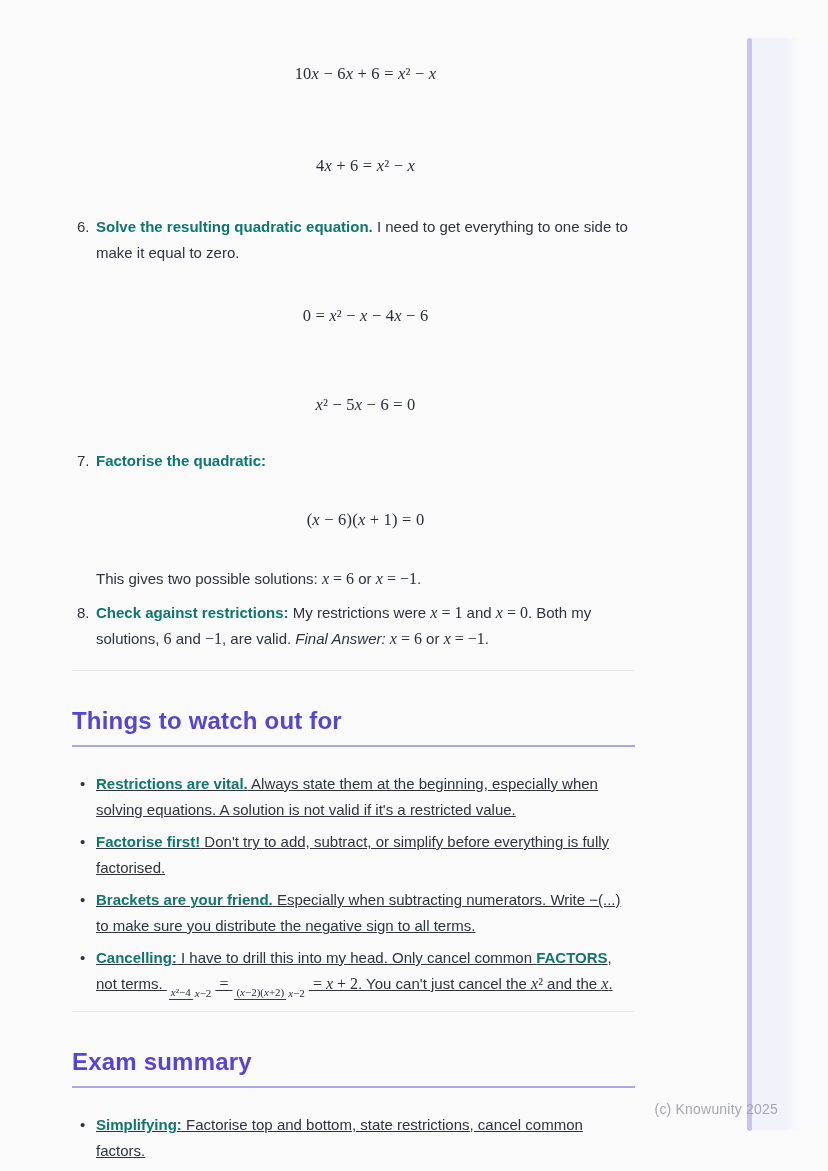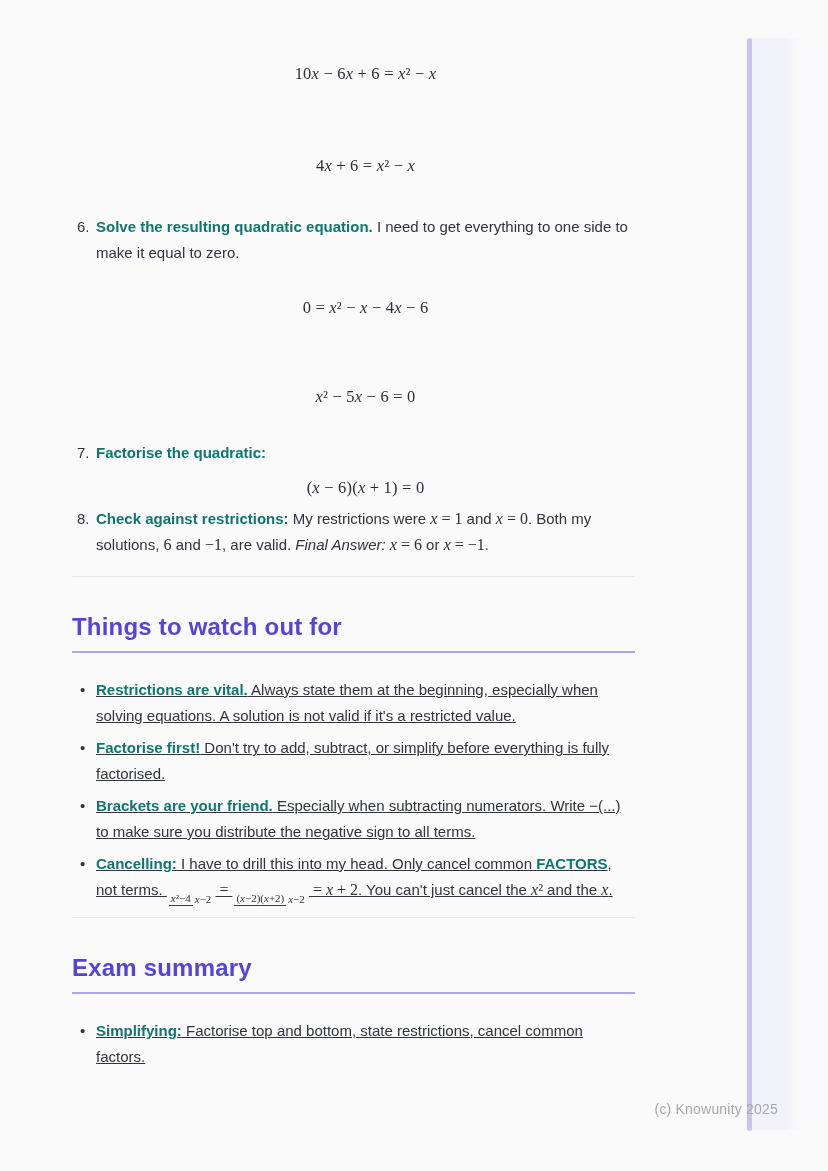--- a/index.html
+++ b/index.html
@@ -13,23 +13,23 @@
 
   
   .equation{
     text-align:center;padding-left:24px;
     font-family:"Liberation Serif", serif;
     font-size:16.5px;line-height:20px;color:#2B2E38;
     letter-spacing:0.2px;
   }
   .eq1{margin-top:52px;}
   .eq2{margin-top:72px;}
-  .eq3{margin-top:32px;}
+  .eq3{margin-top:40px;}
   .eq4{margin-top:69px;}
-  .eq5{margin-top:12px;}
+  .eq5{margin-top:36px;}
 
   
   .list-item{display:flex;font-size:15px;line-height:26px;}
   .num{flex:0 0 24px;box-sizing:border-box;padding-left:5px;}
   .li-content{flex:1;}
   .item6{margin-top:38px;}
   .item7{margin-top:33px;}
   .item8{margin-top:8px;}
   .para{margin-top:36px;padding-left:24px;font-size:15px;line-height:26px;}
 
@@ -95,20 +95,21 @@
   <div class="equation eq3"><span class="mathfmt">0 = <i>x</i>² − <i>x</i> − 4<i>x</i> − 6</span></div>
   <div class="equation eq4"><span class="mathfmt"><i>x</i>² − 5<i>x</i> − 6 = 0</span></div>
 
   <div class="list-item item7">
     <span class="num">7.</span>
     <div class="li-content"><b>Factorise the quadratic:</b></div>
   </div>
 
   <div class="equation eq5"><span class="mathfmt">(<i>x</i> − 6)(<i>x</i> + 1) = 0</span></div>
 
+  <div class="para"><span>This gives two possible solutions: </span><span class="m mathfmt"><i>x</i> = 6</span><span> or </span><span class="m mathfmt"><i>x</i> = −1</span><span>.</span></div>
 
   <div class="list-item item8">
     <span class="num">8.</span>
     <div class="li-content"><b>Check against restrictions:</b><span> My restrictions were </span><span class="m mathfmt"><i>x</i> = 1</span><span> and </span><span class="m mathfmt"><i>x</i> = 0</span><span>. Both my solutions, </span><span class="m mathfmt">6</span><span> and </span><span class="m mathfmt">−1</span><span>, are valid. </span><span class="ital">Final Answer:</span><span> </span><span class="m mathfmt"><i>x</i> = 6</span><span> or </span><span class="m mathfmt"><i>x</i> = −1</span><span>.</span></div>
   </div>
 
   <hr class="divider d1">
 
   <h2 class="section-title">Things to watch out for</h2>
   <div class="title-rule"></div>

